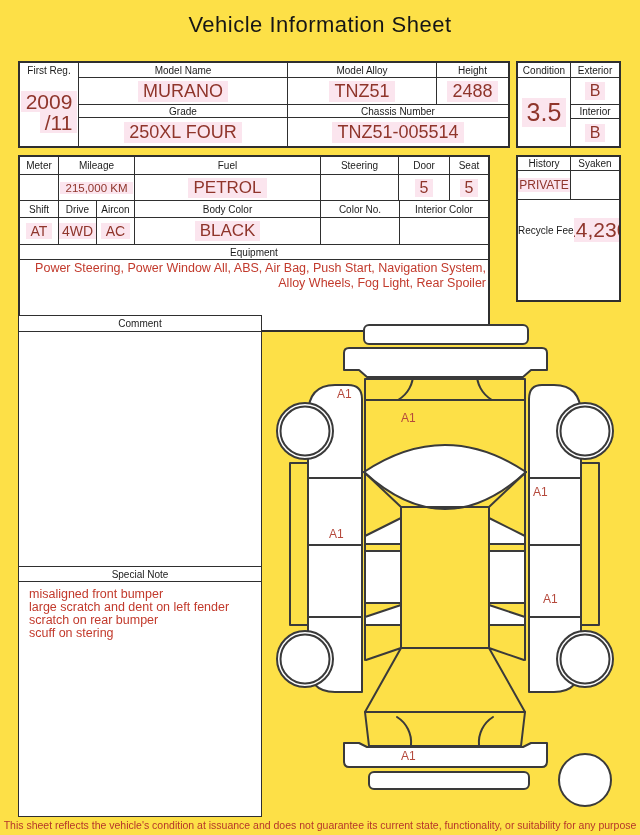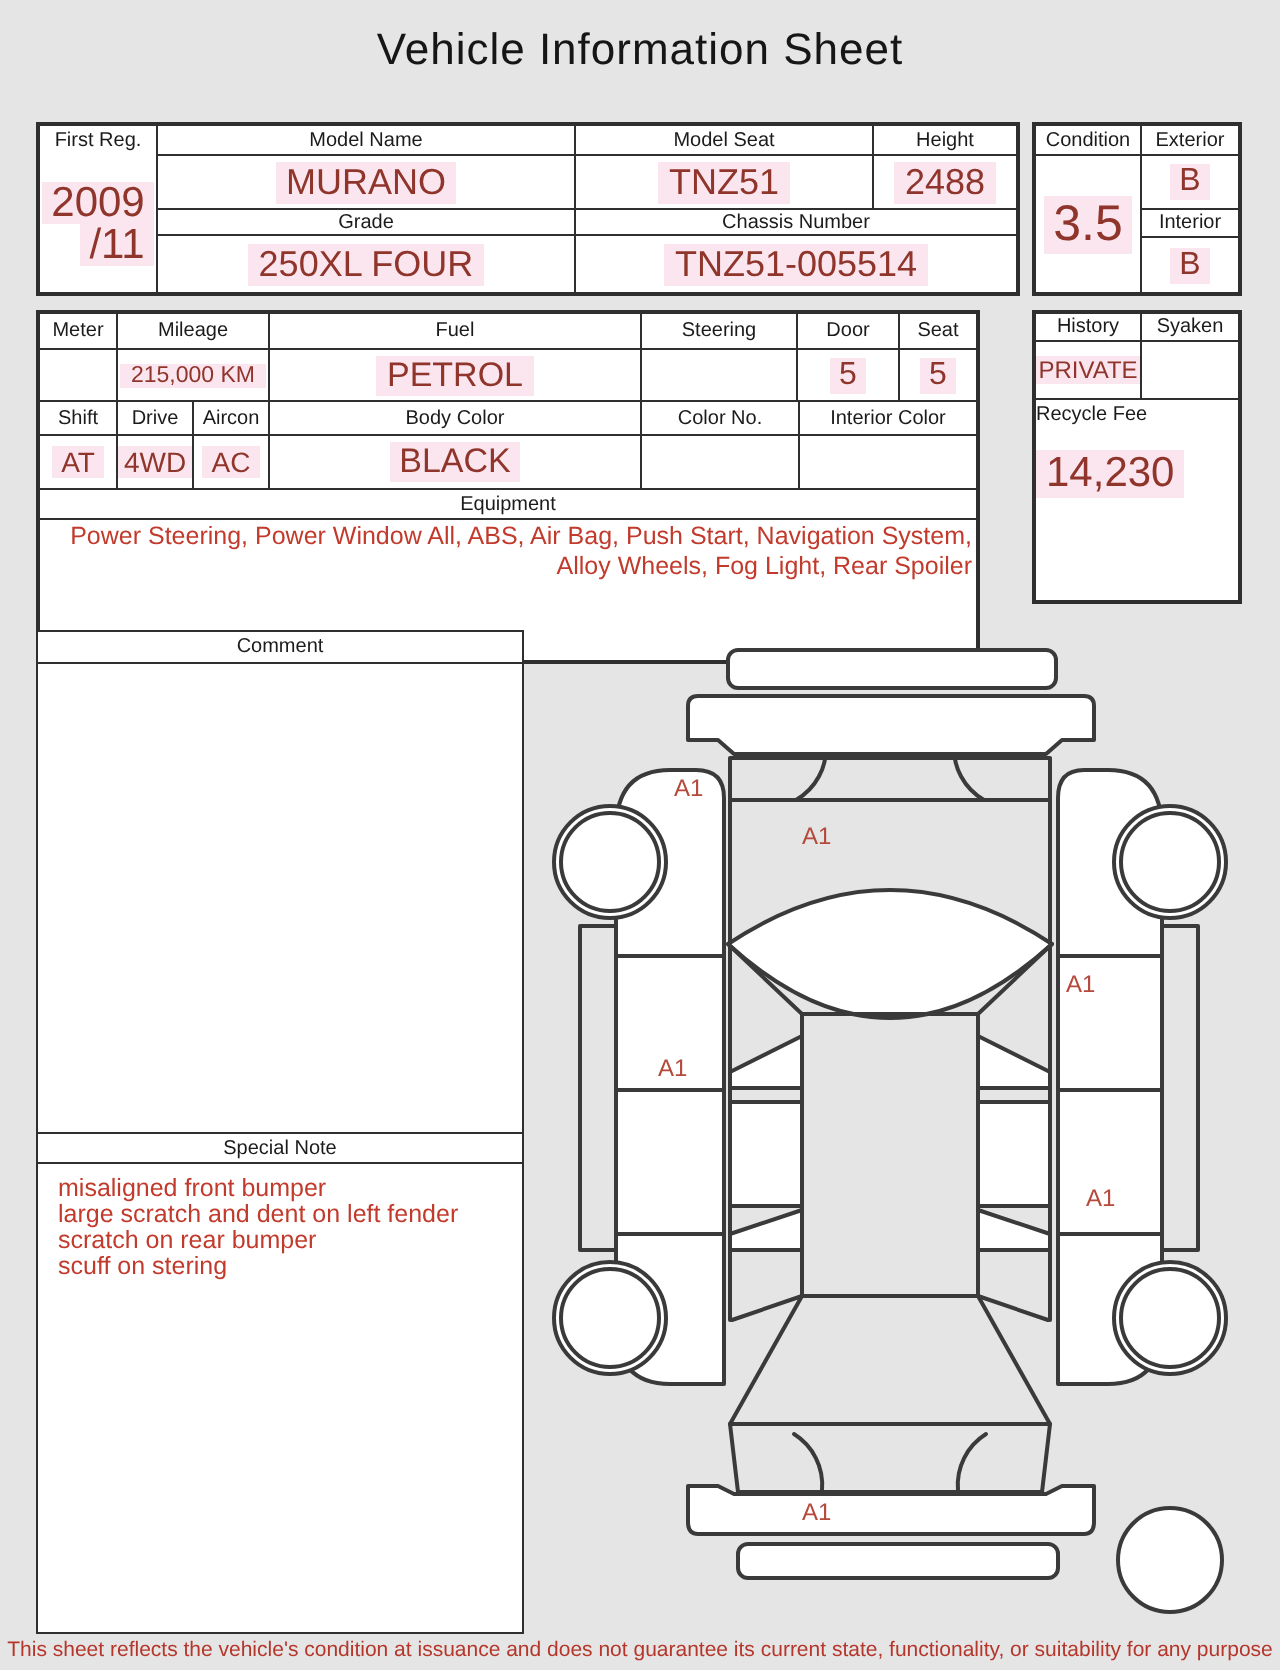--- a/index.html
+++ b/index.html
@@ -5,21 +5,21 @@
   :root{
     --bc:#2f2f2f;
     --val:#8f352b;
     --note:#c23a2c;
     --mark:#b5493c;
     --hl:#fbe5ee;
     --lbl:#1b1b1b;
   }
   *{box-sizing:border-box;margin:0;padding:0}
   body{background:#ffffff;font-family:"Liberation Sans",sans-serif}
-  .sheet{position:relative;width:640px;height:835px;background:#e5e5e5;overflow:hidden}
+  .sheet{position:relative;width:640px;height:835px;background:#fde047;overflow:hidden}
   .page-title{position:absolute;top:12px;left:0;width:100%;text-align:center;
     font-size:22px;letter-spacing:.5px;color:#161616}
   .box{position:absolute;border:2px solid var(--bc);background:#fff}
   .lbl{font-size:10px;color:var(--lbl);display:flex;align-items:center;justify-content:center;
     white-space:nowrap;overflow:hidden}
   .cell{display:flex;align-items:center;justify-content:center;overflow:hidden}
   .bl{border-left:1px solid var(--bc)}
   .bb{border-bottom:1px solid var(--bc)}
   .bt{border-top:1px solid var(--bc)}
   .hl{background:var(--hl);color:var(--val);padding:0 5px;white-space:nowrap}
@@ -36,21 +36,21 @@
     grid-template-columns:52px 1fr;grid-template-rows:15px 27px 14px 1fr}
   
   #t2{left:18px;top:155px;width:472px;height:177px}
   #t2a{display:grid;height:43px;grid-template-columns:38px 76px 186px 78px 51px 1fr;grid-template-rows:18px 1fr}
   #t2b{display:grid;height:44px;grid-template-columns:38px 38px 38px 186px 79px 1fr;grid-template-rows:18px 1fr}
   .equip-lbl{height:16px}
   .equip-text{height:40px;padding:1px 2px;font-size:12.5px;line-height:1.2;color:var(--note);text-align:right}
   
   #b2{left:516px;top:155px;width:105px;height:147px;display:flex;flex-direction:column}
   #b2a{display:grid;height:42px;grid-template-columns:52px 1fr;grid-template-rows:14px 1fr}
-  #b2fee{height:61px;display:flex;flex-direction:column;align-items:flex-start}
+  #b2fee{height:61px;display:flex;flex-direction:row;align-items:center}
   #b2fee .lbl{height:14px}
   #b2fee .cell{flex:1}
   #b2c{flex:1;display:grid;grid-template-columns:35px 35px 1fr;grid-template-rows:14px 1fr}
   
   #leftcol{left:18px;top:315px;width:244px;height:502px;border-width:1.5px;display:flex;flex-direction:column}
   #leftcol .hdr{height:16px;font-size:10px}
   #comment-body{height:234px;padding:4px 8px;font-size:12.5px;color:var(--note)}
   #note-body{flex:1;padding:6px 10px;font-size:12.5px;line-height:1.05;color:var(--note);text-align:left}
   #note-body div{white-space:nowrap}
   
@@ -71,21 +71,21 @@
 
   <div class="box" id="t1">
     <div class="firstreg">
       <div class="lbl">First Reg.</div>
       <div class="frval v21">
         <span class="hl">2009</span>
         <span class="hl">/11</span>
       </div>
     </div>
     <div class="lbl bl bb" style="grid-row:1;grid-column:2">Model Name</div>
-    <div class="lbl bl bb" style="grid-row:1;grid-column:3">Model Seat</div>
+    <div class="lbl bl bb" style="grid-row:1;grid-column:3">Model Alloy</div>
     <div class="lbl bl bb" style="grid-row:1;grid-column:4">Height</div>
     <div class="cell bl bb v18" style="grid-row:2;grid-column:2">
         <span class="hl">MURANO</span>
       </div>
     <div class="cell bl bb v18" style="grid-row:2;grid-column:3">
         <span class="hl">TNZ51</span>
       </div>
     <div class="cell bl bb v18" style="grid-row:2;grid-column:4">
         <span class="hl">2488</span>
       </div>

